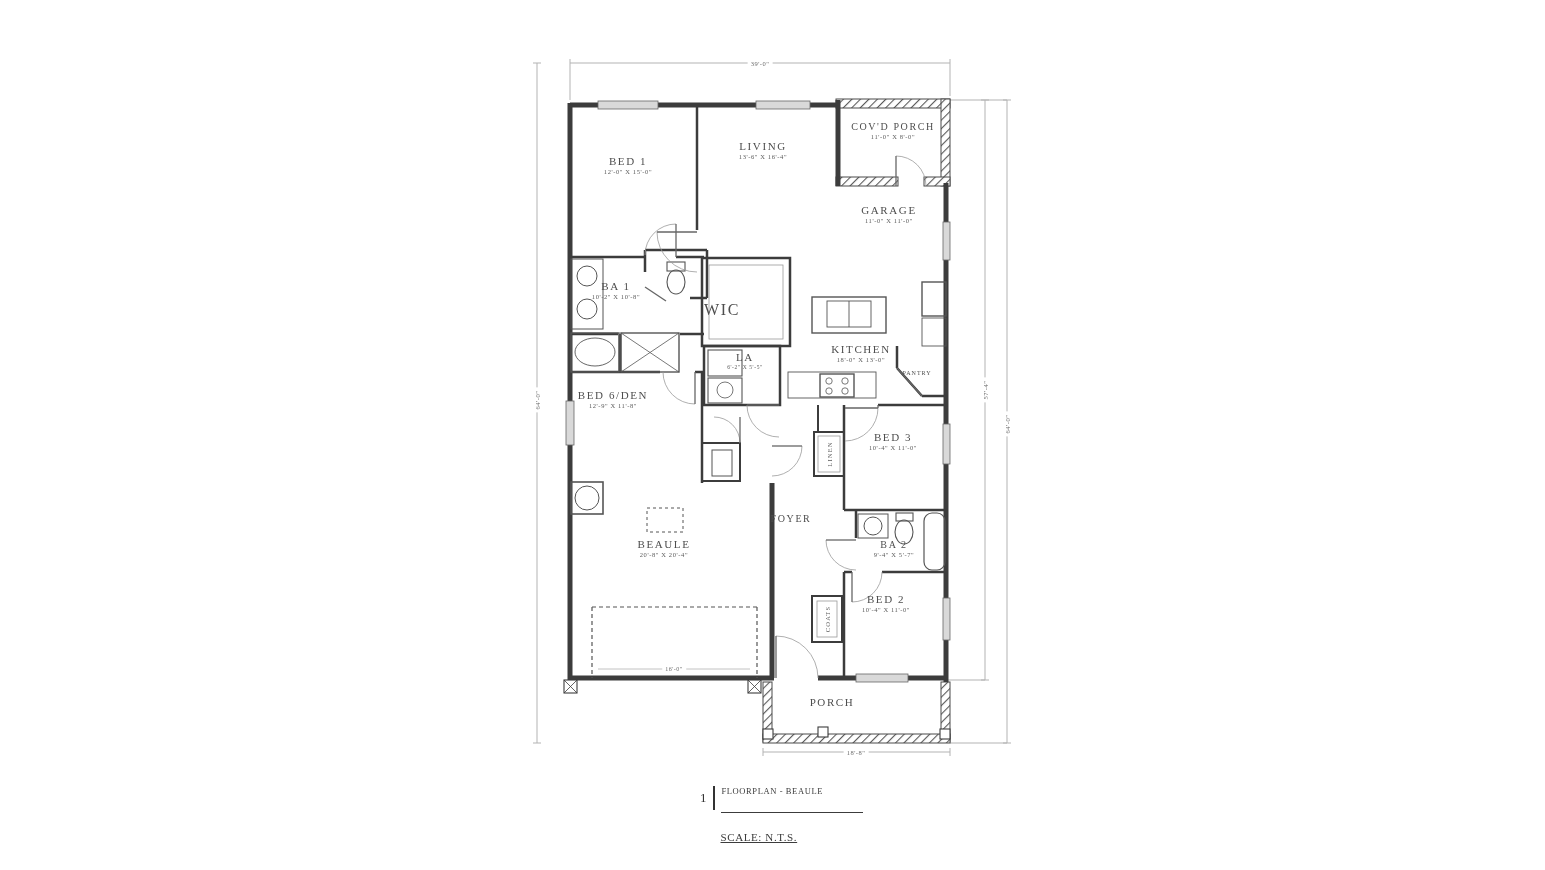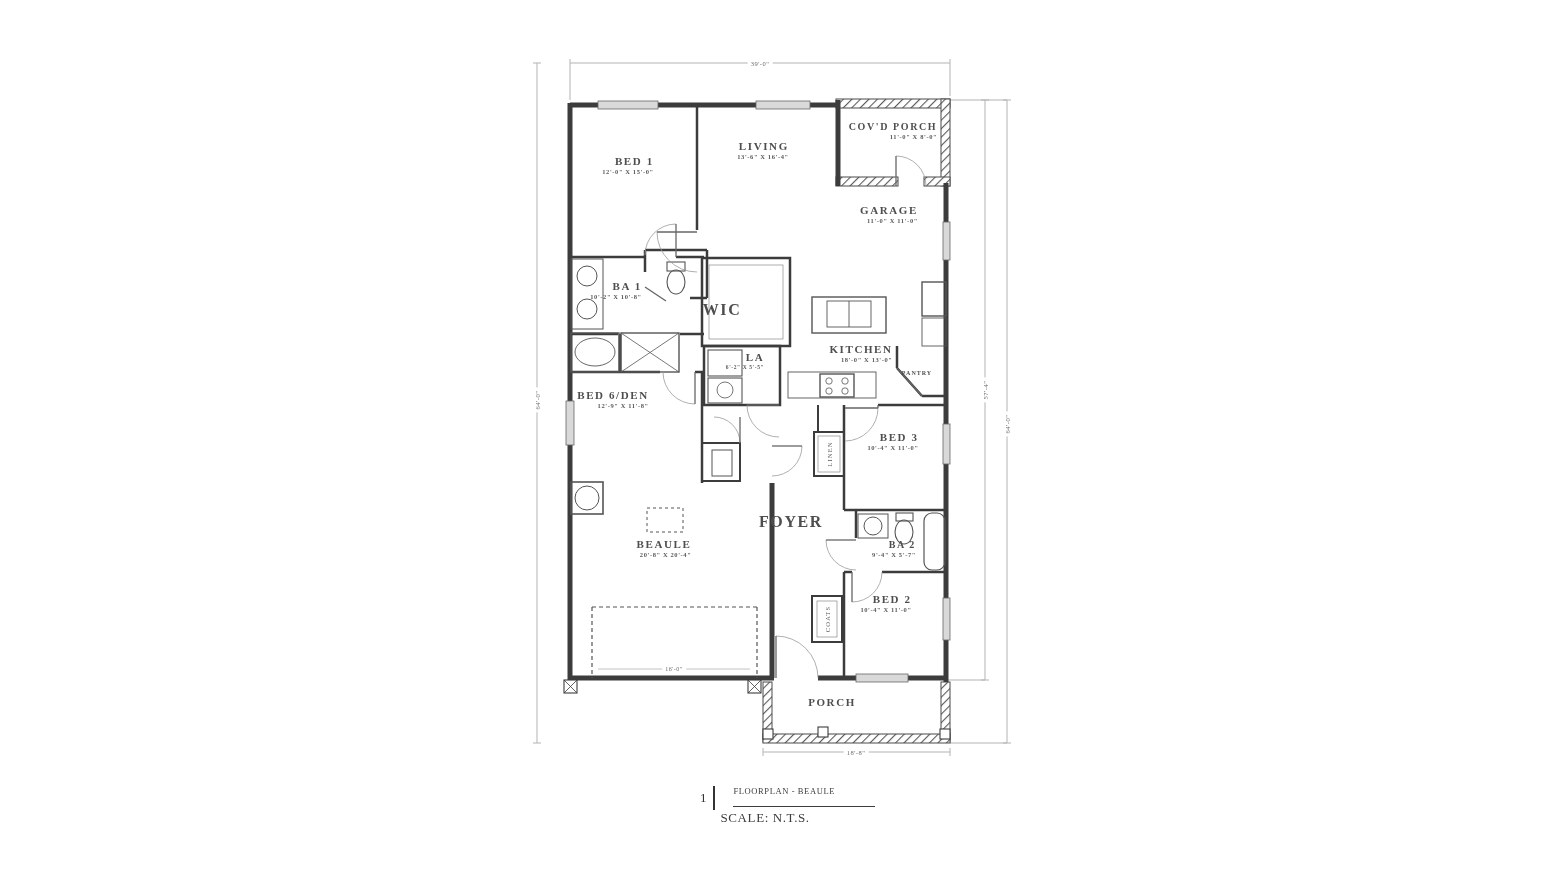--- a/index.html
+++ b/index.html
@@ -1,36 +1,36 @@
 <!DOCTYPE html>
 <html><head>
 <meta charset="utf-8">
 <style>
   html,body{margin:0;padding:0;background:#fff;}
   .canvas{
     position:relative;width:1545px;height:870px;background:#fff;overflow:hidden;
     font-family:"Liberation Serif","DejaVu Serif",serif;color:#4a4a4a;
   }
   .plan-svg{position:absolute;left:0;top:0;}
-  .room-label{position:absolute;transform:translate(-50%,0);text-align:right;pointer-events:none;font-weight:bold;}
+  .room-label{position:absolute;transform:translate(-50%,0);text-align:center;pointer-events:none;}
   .room-name{font-size:11px;letter-spacing:1.6px;white-space:nowrap;color:#4e4e4e;}
   .room-dims{font-size:6.5px;letter-spacing:.6px;white-space:nowrap;color:#5a5a5a;margin-top:1px;}
   .room-label.sm .room-name{font-size:6px;letter-spacing:1px;}
   .v-label{position:absolute;font-size:6.5px;letter-spacing:1.2px;color:#5a5a5a;
     transform:translate(-50%,-50%) rotate(-90deg);white-space:nowrap;}
   .dim-label{position:absolute;font-size:6.5px;letter-spacing:.5px;color:#6b6b6b;background:#fff;
     padding:0 3px;transform:translate(-50%,-50%);white-space:nowrap;}
   .dim-label.vert{transform:translate(-50%,-50%) rotate(-90deg);}
   .titleblock{position:absolute;left:700px;top:786px;display:flex;align-items:flex-start;gap:6px;}
   .tb-number{font-size:13px;color:#333;line-height:24px;}
   .tb-bar{width:2px;height:24px;background:#333;}
   .tb-text{display:flex;flex-direction:column;}
   .tb-title{font-size:8.5px;letter-spacing:.6px;color:#3c3c3c;border-bottom:1.5px solid #3c3c3c;
-    padding:0 40px 10px 1px;white-space:nowrap;margin-left:12px;}
-  .tb-scale{font-size:13px;letter-spacing:.6px;color:#3c3c3c;margin-top:3px;}
+    padding:0 40px 16px 1px;white-space:nowrap;}
+  .tb-scale{font-size:11px;letter-spacing:.6px;color:#3c3c3c;margin-top:18px;text-decoration:underline;}
 </style>
 </head>
 <body>
 
 <div class="canvas">
 
   <svg class="plan-svg" width="1545" height="870" viewBox="0 0 1545 870">
     <defs>
       <pattern id="hatch" width="6" height="6" patternUnits="userSpaceOnUse" patternTransform="rotate(45)">
         <rect width="6" height="6" fill="#ffffff"></rect>
@@ -229,21 +229,21 @@
   </div>
   <div class="room-label" style="left:613px;top:389px">
     <div class="room-name">BED 6/DEN</div>
     <div class="room-dims">12'-9" X 11'-8"</div>
   </div>
   <div class="room-label" style="left:893px;top:431px">
     <div class="room-name">BED 3</div>
     <div class="room-dims">10'-4" X 11'-0"</div>
   </div>
   <div class="room-label" style="left:791px;top:513px">
-    <div class="room-name" style="font-size:16px">FOYER</div>
+    <div class="room-name" style="font-size:10px">FOYER</div>
   </div>
   <div class="room-label" style="left:664px;top:538px">
     <div class="room-name">BEAULE</div>
     <div class="room-dims">20'-8" X 20'-4"</div>
   </div>
   <div class="room-label" style="left:894px;top:539px">
     <div class="room-name" style="font-size:10px">BA 2</div>
     <div class="room-dims">9'-4" X 5'-7"</div>
   </div>
   <div class="room-label" style="left:886px;top:593px">

